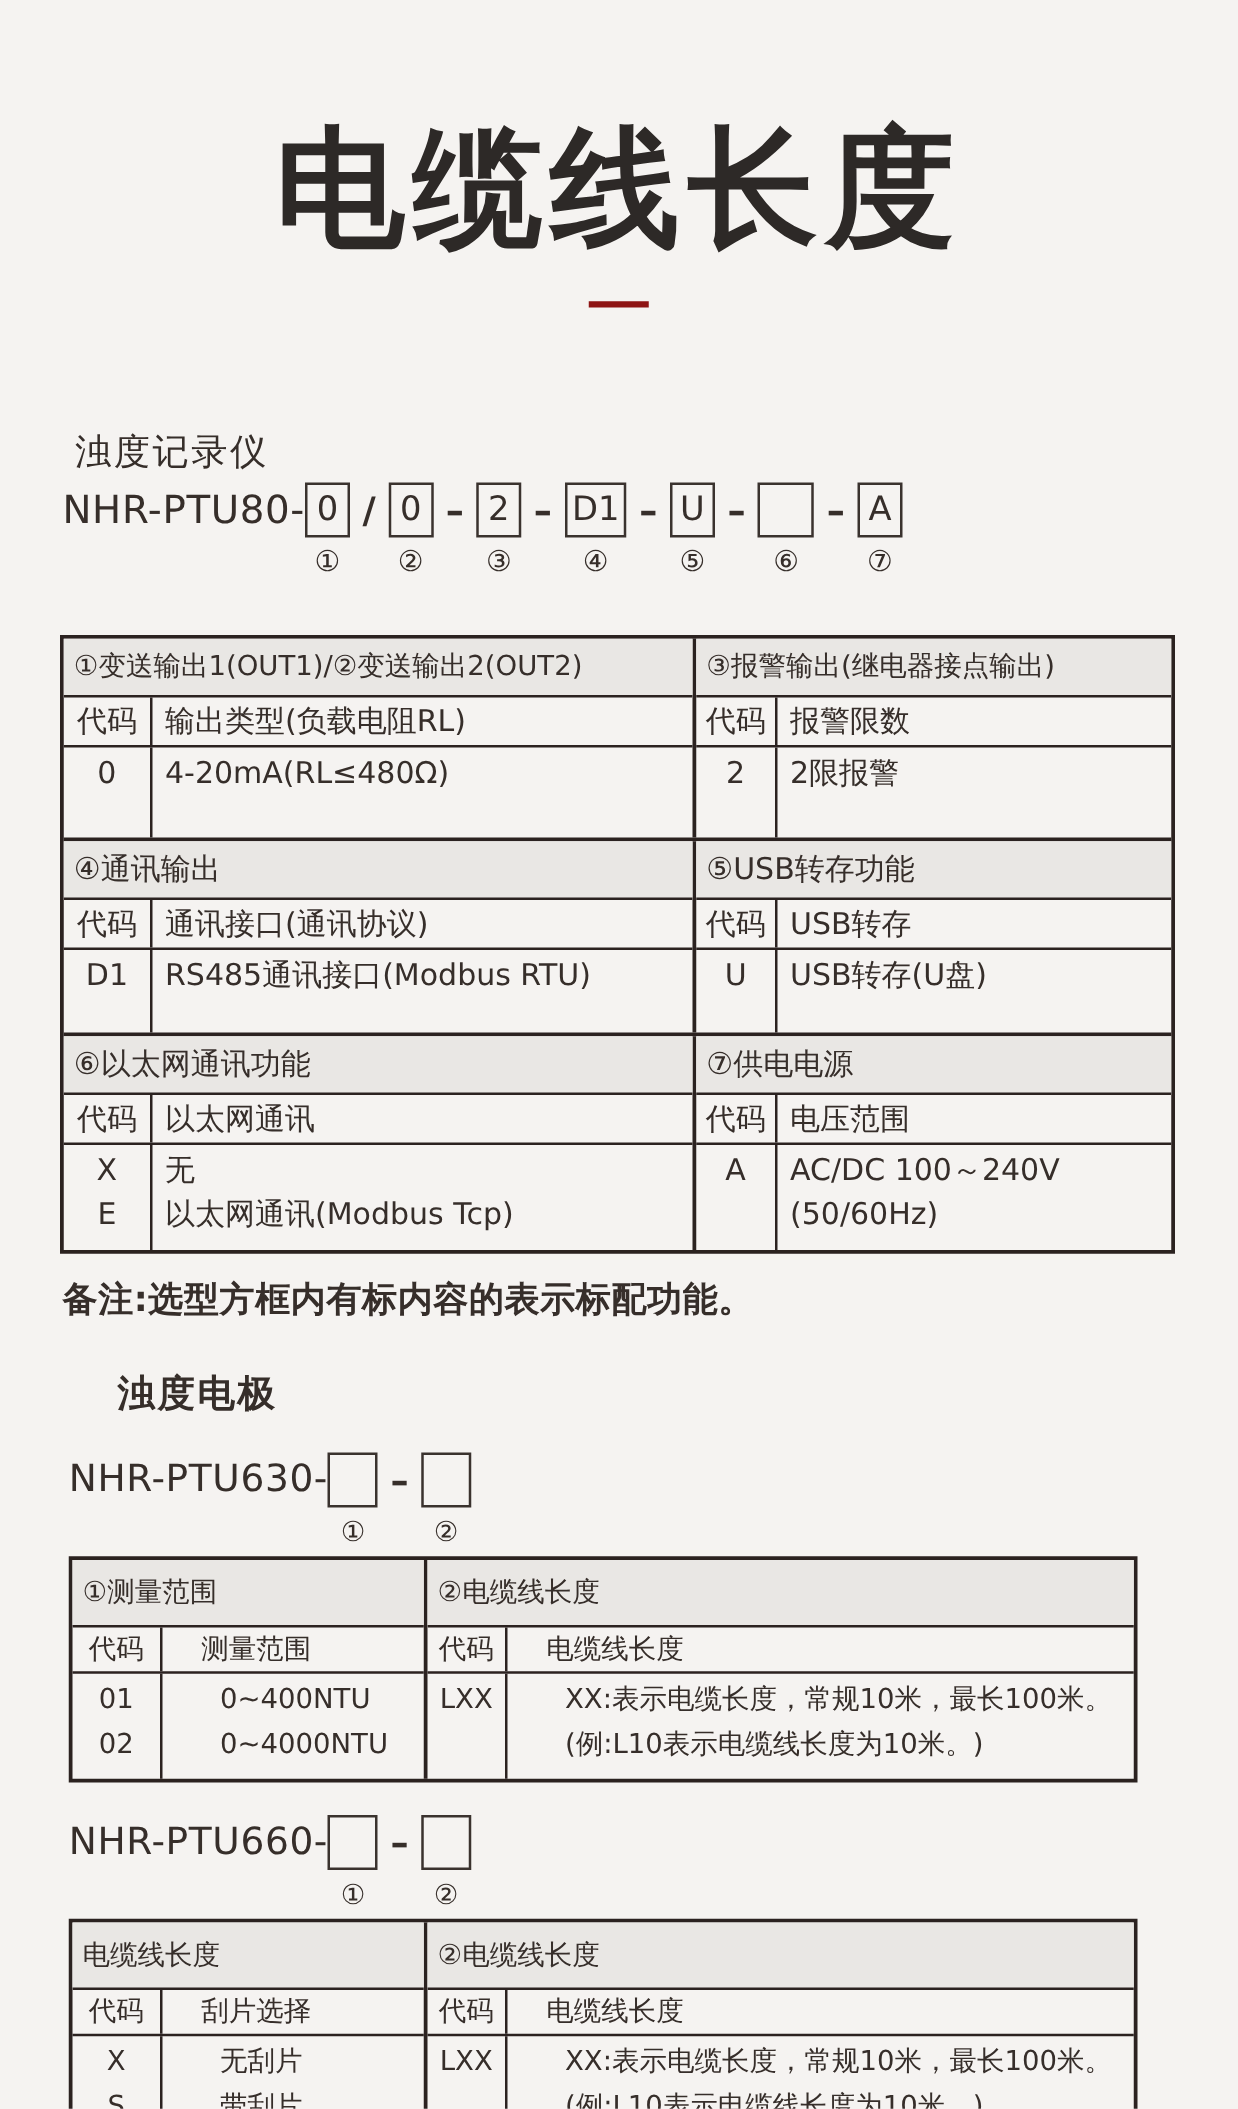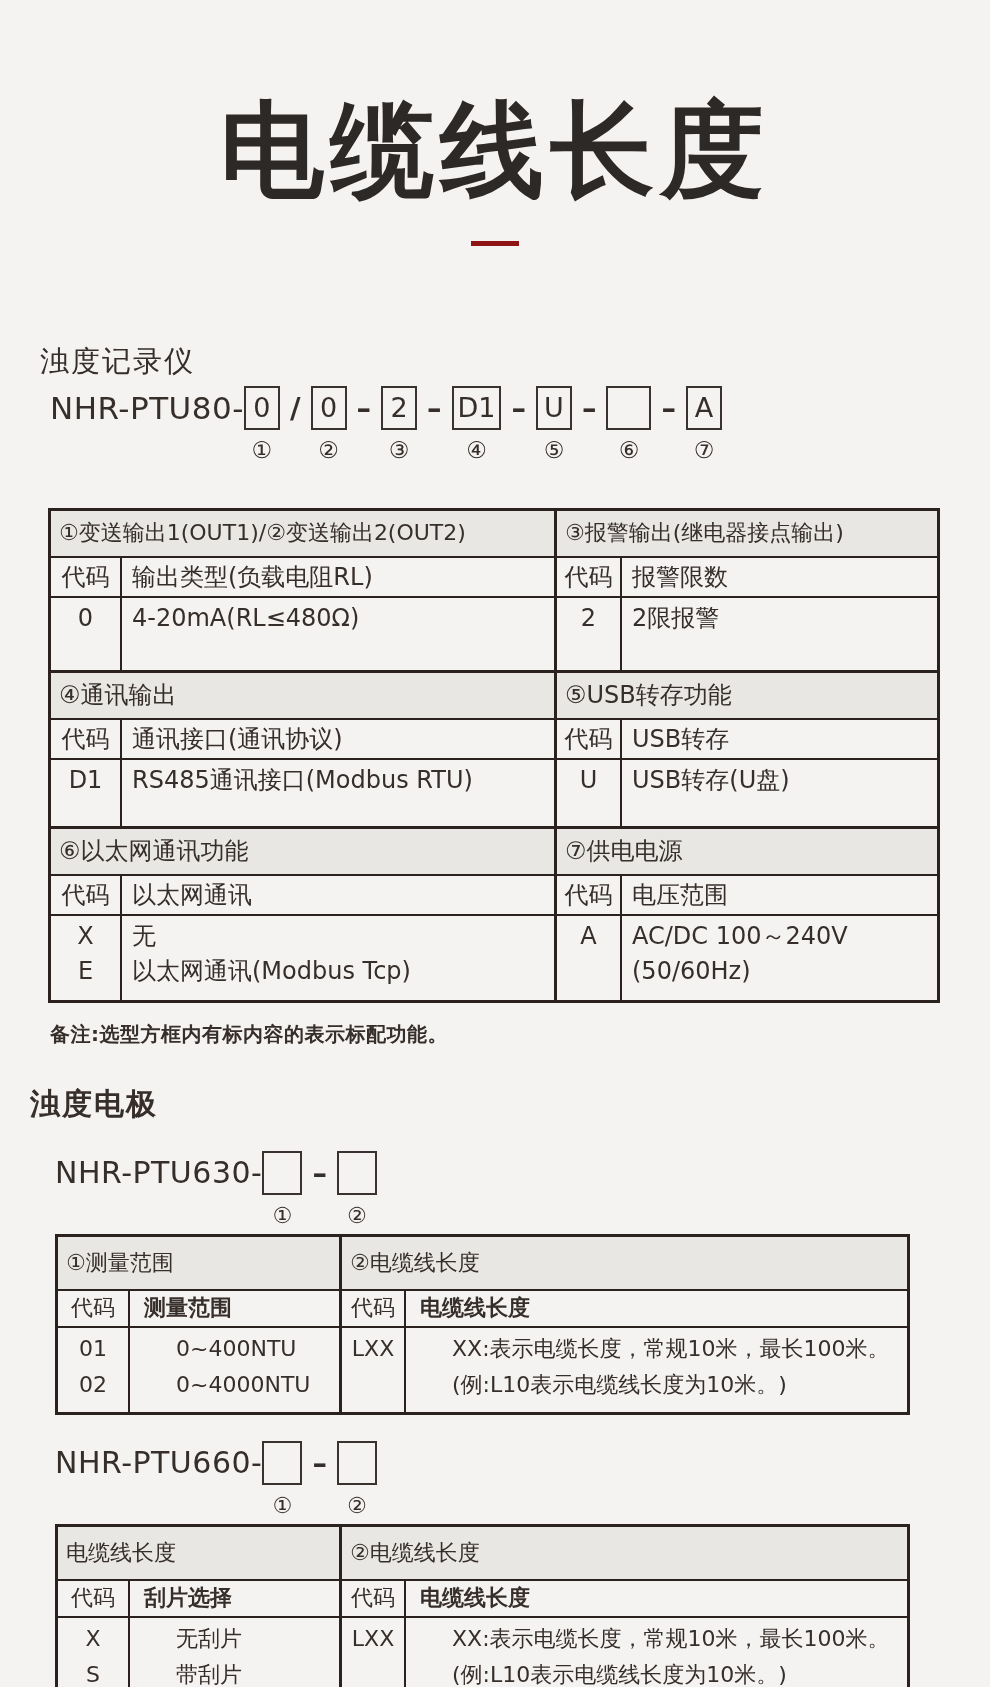--- a/index.html
+++ b/index.html
@@ -21,27 +21,27 @@
     color:#2d2927;
     line-height:1.2;
   }
   .accent-dash {
     width:48px; height:5px;
     background:#8e1414;
     margin:28px auto 0 auto;
   }
   
   .recorder-heading {
-    margin:96px 0 0 40px;
+    margin:96px 0 0 60px;
     font-size:29px;
     font-weight:400;
     letter-spacing:2px;
   }
   .electrode-heading {
-    margin:36px 0 0 30px;
+    margin:36px 0 0 94px;
     font-size:30px;
     font-weight:700;
     letter-spacing:2px;
   }
   
   .model-line {
     display:flex;
     align-items:flex-start;
     margin:4px 0 0 50px;
   }
@@ -116,21 +116,21 @@
     border-right:2px solid #2b2220;
     text-align:center;
     padding-top:3px;
   }
   .t-codes div { line-height:35px; min-height:35px; }
   .t-descs { padding:3px 0 0 10px; }
   .t-descs div { line-height:35px; min-height:35px; }
   
   .note-text {
     margin:18px 0 0 50px;
-    font-size:20px;
+    font-size:28px;
     font-weight:700;
     letter-spacing:0.5px;
   }
   
   .model-line.electrode { margin:26px 16px 0 55px; }
   .model-line.electrode .model-prefix { font-size:30px; }
   .model-line.electrode .slot-box { min-width:40px; }
   .model-line.electrode .slot-num { font-size:22px; }
   
   .t2 {
@@ -141,21 +141,21 @@
     grid-template-columns:284px 1fr;
   }
   .t2 .t1-left { border-right:3px solid #2b2220; }
   .t2 .t-title { height:54px; font-size:22px; }
   .t2 .t-subrow { height:37px; font-size:22px; }
   .t2 .t-data { font-size:22px; min-height:84px;gap:36px; }
   .t2 .t-codes div, .t2 .t-descs div { line-height:36px; min-height:36px; }
   .t2 .t1-left  .t-subrow, .t2 .t1-left  .t-data { grid-template-columns:72px 1fr; }
   .t2 .t1-right .t-subrow, .t2 .t1-right .t-data { grid-template-columns:64px 1fr; }
   .t2 .t-descs { }
-  .t2 .t-col-h { padding-left:14px;font-weight:bold; }
+  .t2 .t-col-h { padding-left:31px; }
   .m660 { margin-top:42px; }
 </style>
 </head>
 <body>
 
 <div class="main-title">电缆线长度</div>
 <div class="accent-dash"></div>
 
 <div class="recorder-heading">浊度记录仪</div>
 

